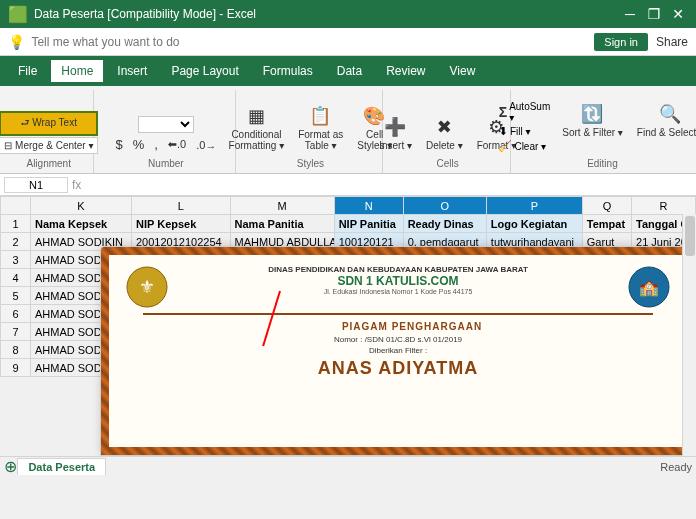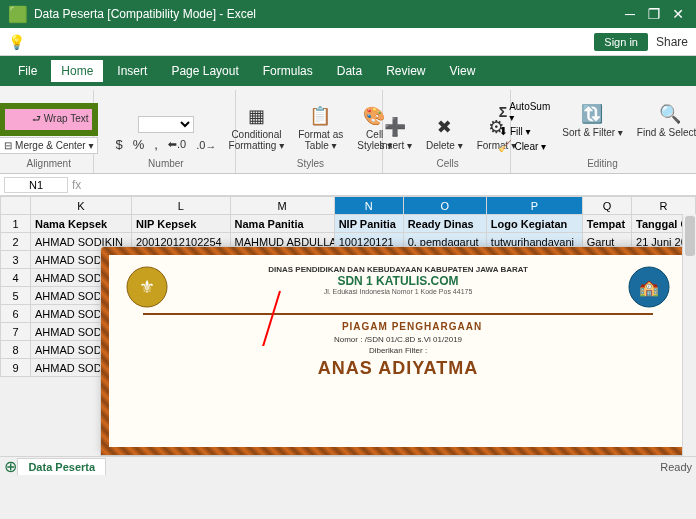--- a/index.html
+++ b/index.html
@@ -380,20 +380,21 @@
   </div>
   <div class="title-bar-controls">
     <button class="title-btn">─</button>
     <button class="title-btn">❐</button>
     <button class="title-btn close">✕</button>
   </div>
 </div>
 
 <div class="search-bar">
   <span class="search-icon">💡</span>
+  <input class="search-input" type="text" placeholder="Tell me what you want to do" style="">
   <div class="share-area">
     <button class="sign-in-btn">Sign in</button>
     <button class="share-btn">Share</button>
   </div>
 </div>
 
 <div class="ribbon-top">
   <button class="ribbon-tab">File</button>
   <button class="ribbon-tab active">Home</button>
   <button class="ribbon-tab">Insert</button>
@@ -402,21 +403,21 @@
   <button class="ribbon-tab">Data</button>
   <button class="ribbon-tab">Review</button>
   <button class="ribbon-tab">View</button>
 </div>
 
 <div class="ribbon">
 
   <div class="ribbon-group wrap-merge-group">
     <div class="ribbon-buttons">
       <div style="display:flex;flex-direction:column;gap:1px;">
-        <button class="ribbon-btn-small" style="border:6px solid #4d7c0f;background:#f9a8d4;text-align:right;">⮐ Wrap Text</button>
+        <button class="ribbon-btn-small" style="border:2px solid #4d7c0f;background:#eab308;">⮐ Wrap Text</button>
         <button class="ribbon-btn-small" style="border:1px solid #ccc;background:white;">⊟ Merge &amp; Center ▾</button>
       </div>
     </div>
     <span class="ribbon-group-label">Alignment</span>
   </div>
 
   <div class="ribbon-group number-group">
     <div class="top-row">
       <select class="number-dropdown">
         <option>General</option>

